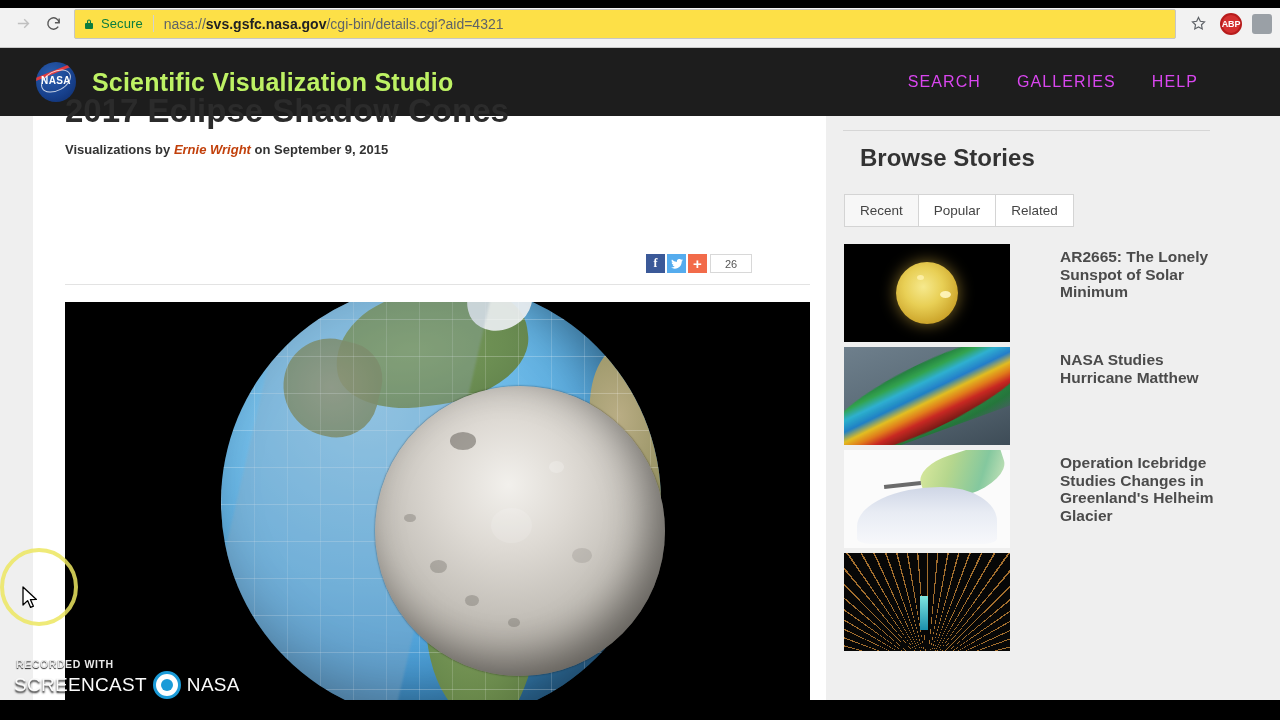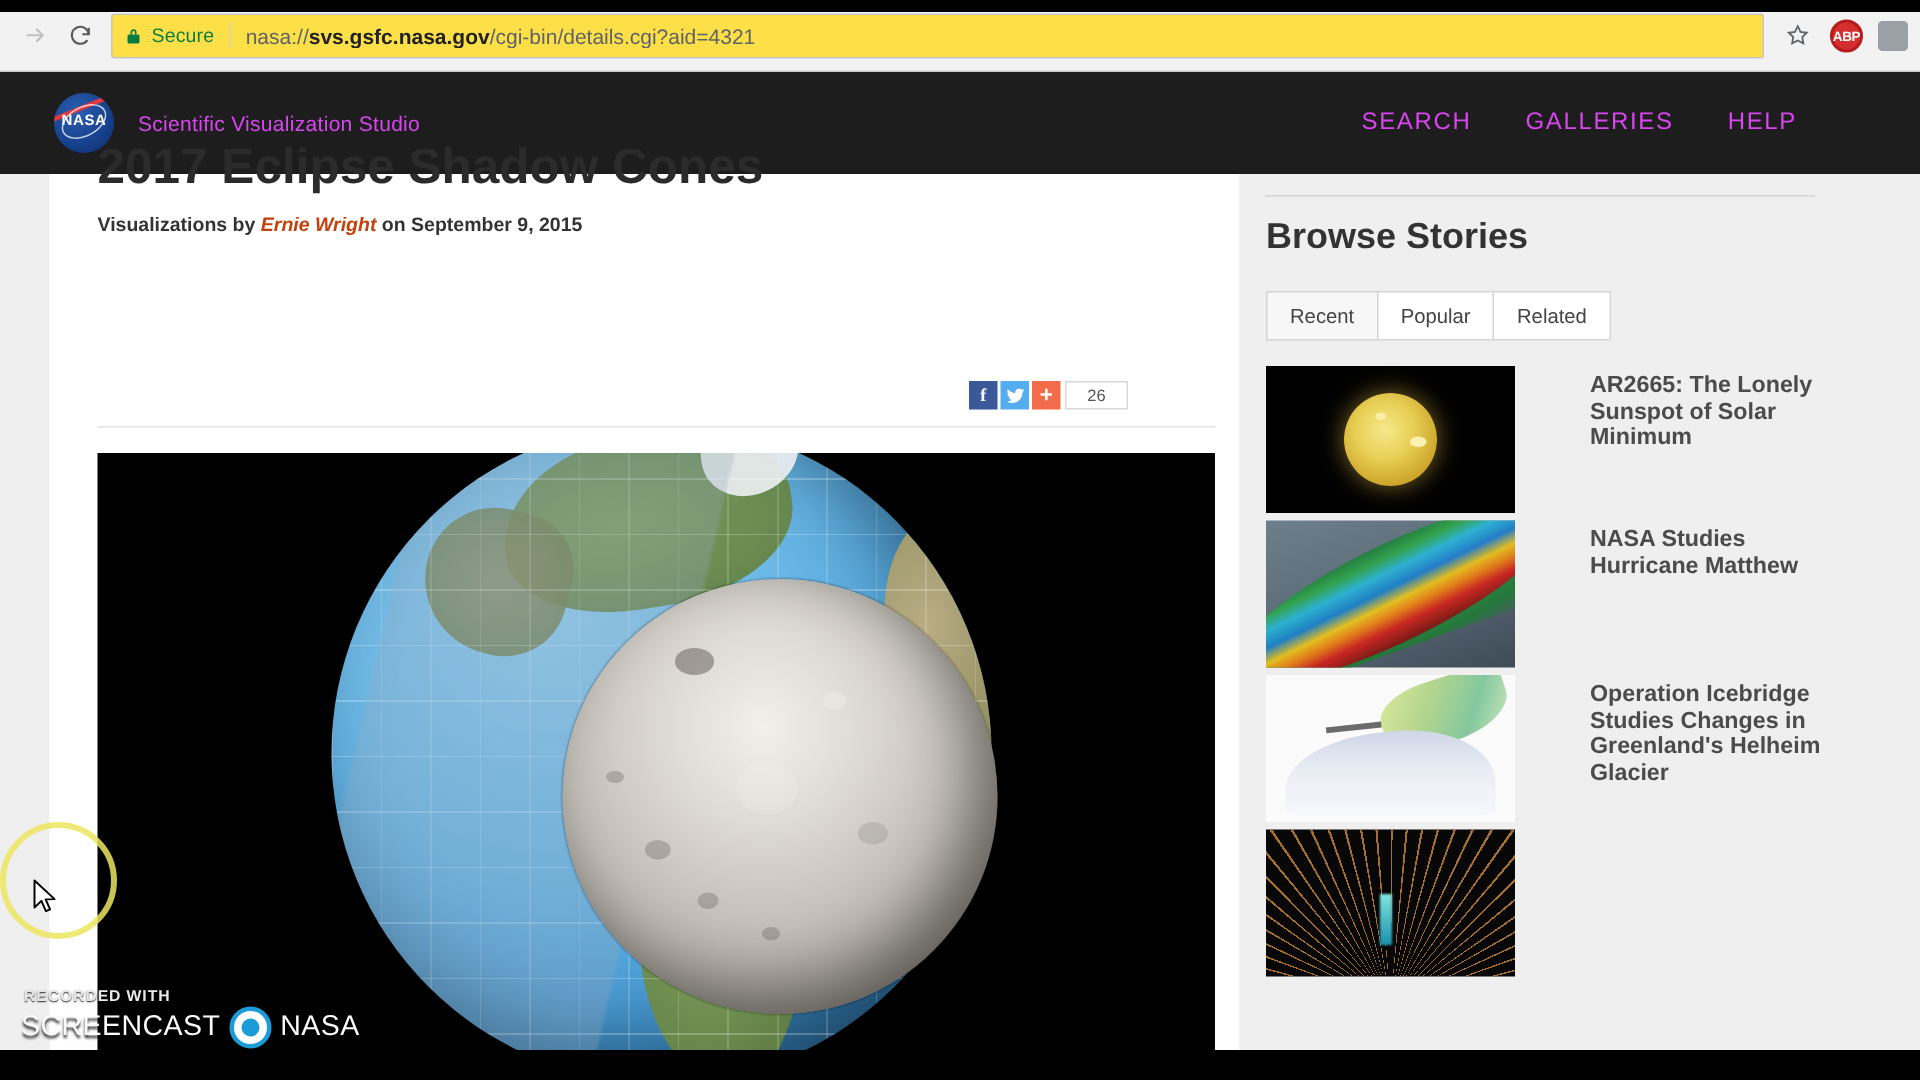--- a/index.html
+++ b/index.html
@@ -81,22 +81,22 @@
   .nasa-logo .orbit {
     position: absolute; left: 4px; top: 9px; width: 32px; height: 20px;
     border: 1.4px solid rgba(255,255,255,.75); border-radius: 50%;
     transform: rotate(-28deg);
   }
   .nasa-logo .wordmark {
     position: absolute; left: 0; right: 0; top: 13px; text-align: center;
     color: #fff; font-size: 10px; font-weight: bold; letter-spacing: .4px;
   }
   .site-title {
-    margin-left: 16px; color: #d946ef; font-size: 14px;
-    font-family: "Liberation Sans", sans-serif; font-weight: normal;
+    margin-left: 16px; color: #bef264; font-size: 25px;
+    font-family: "Liberation Sans", sans-serif; font-weight: bold;
     letter-spacing: .2px;
   }
   .site-nav { margin-left: auto; margin-right: 82px; display: flex; gap: 36px; }
   .site-nav a {
     color: #d946ef; font-size: 16px; letter-spacing: 1.1px;
     text-decoration: none;
   }
 
   
   .content {
@@ -228,21 +228,21 @@
 
   
   .sidebar {
     position: absolute; left: 843px; top: 0; width: 400px; bottom: 0;
   }
   .sb-rule {
     position: absolute; left: 0; top: 14px; width: 367px;
     border-top: 1px solid #d6d6d6;
   }
   .sb-title {
-    position: absolute; left: 1px; top: 28px;
+    position: absolute; left: 17px; top: 28px;
     font-size: 24px; font-weight: bold; color: #333;
   }
   .sb-tabs {
     position: absolute; left: 1px; top: 78px; display: flex;
   }
   .sb-tab {
     background: #fff; border: 1px solid #d4d4d4; border-right: none;
     padding: 8px 15px; font-size: 13.5px; color: #444;
   }
   .sb-tab:last-child { border-right: 1px solid #d4d4d4; }

